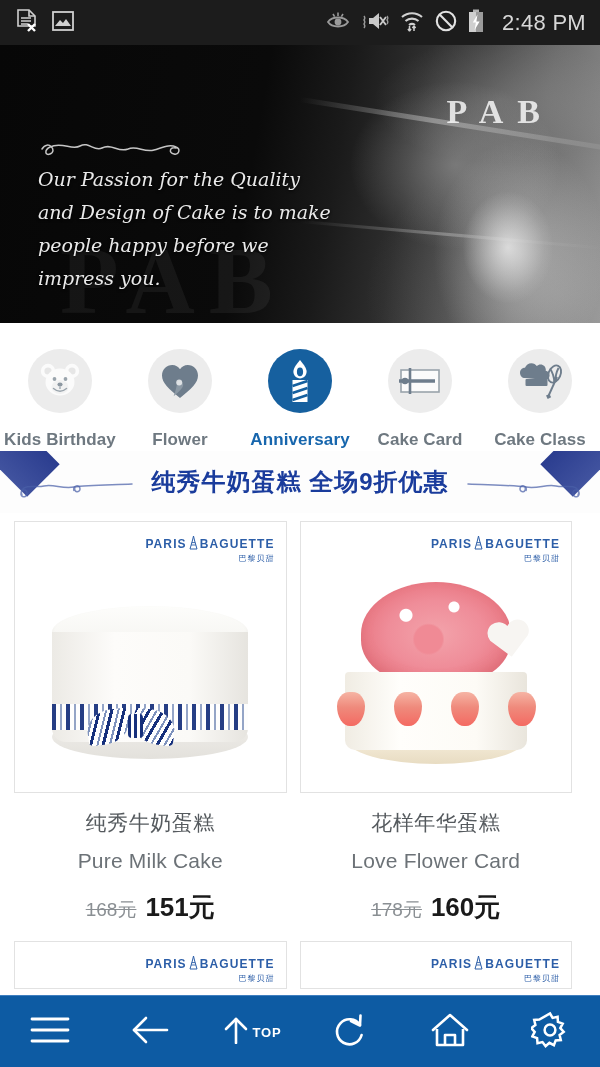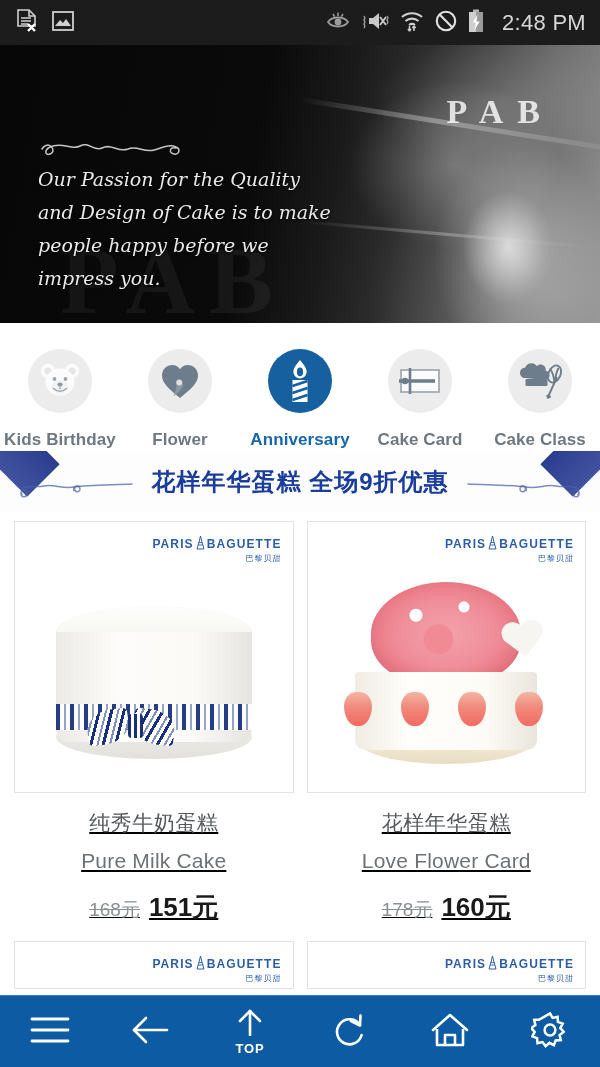--- a/index.html
+++ b/index.html
@@ -102,22 +102,22 @@
   .promo-text {
     font-size: 24px; font-weight: bold; color: #1a3c9c; letter-spacing: 1px;
     position: relative; z-index: 3; white-space: nowrap;
   }
   .promo-swirl { position: absolute; top: 26px; z-index: 1; }
   .promo-swirl.l { left: 18px; }
   .promo-swirl.r { right: 18px; }
 
   
   .grid {
-    background: #fff; padding: 8px 14px 0 14px;
-    display: grid; grid-template-columns: 1fr 1fr; column-gap: 13px; text-decoration: underline;
+    background: #fff; padding: 8px 28px 0 14px;
+    display: grid; grid-template-columns: 1fr 1fr; column-gap: 13px;
   }
   .card { display: flex; flex-direction: column; align-items: center; cursor: pointer; }
   .card-img {
     position: relative; width: 100%; height: 272px; border: 1px solid #e2e2e2;
     background: #fff; overflow: hidden;
   }
   .pb-logo {
     position: absolute; right: 11px; top: 14px; text-align: right;
     line-height: 1; user-select: none;
   }
@@ -214,21 +214,21 @@
   .grid2 { padding-top: 16px; }
   .card-img.partial { height: 48px; }
 
   
   .bottomnav {
     position: absolute; left: 0; bottom: 0; width: 600px; height: 72px;
     background: #0d5ba3; display: flex; align-items: center;
     border-top: 1px solid #3f7fc0; z-index: 30;
   }
   .nav-btn {
-    flex: 1; height: 100%; display: flex; flex-direction: column;
+    flex: 1; height: 100%; display: flex; flex-direction: row;
     align-items: center; justify-content: center; cursor: pointer;
   }
   .nav-top-label {
     font-size: 13px; font-weight: bold; color: #fff; letter-spacing: .8px; margin-top: 1px;
   }
   .scroll-area { position: absolute; top: 451px; left: 0; width: 600px; bottom: 72px; overflow: hidden; }
 </style>
 </head>
 <body>
 
@@ -400,21 +400,21 @@
           <path d="M4 18c-3-6 6-7 5-1-1 5-9 3-5-4 4-6 14-2 22-4 10-2 18 3 30 1 14-2 36-2 58-3" fill="none" stroke="#4a5fa8" stroke-width="1.5" stroke-linecap="round" opacity=".72"></path>
           <path d="M56 14c-2-6 6-7 6-2 0 4-7 4-5-2" fill="none" stroke="#4a5fa8" stroke-width="1.5" opacity=".72"></path>
         </svg>
       </span>
       <span class="promo-swirl r">
         <svg width="170" height="24" viewBox="0 0 170 24">
           <path d="M166 18c3-6-6-7-5-1 1 5 9 3 5-4-4-6-14-2-22-4-10-2-18 3-30 1-14-2-36-2-58-3" fill="none" stroke="#4a5fa8" stroke-width="1.5" stroke-linecap="round" opacity=".72"></path>
           <path d="M114 14c2-6-6-7-6-2 0 4 7 4 5-2" fill="none" stroke="#4a5fa8" stroke-width="1.5" opacity=".72"></path>
         </svg>
       </span>
-      <span class="promo-text">花样年华蛋糕 全场9折优惠</span>
+      <span class="promo-text">纯秀牛奶蛋糕 全场9折优惠</span>
     </div>
 
     <div class="grid">
 
       <div class="card">
         <div class="card-img">
           <div class="pb-logo">
             <div class="pb-main">
               <span>PARIS</span>
               <span>

